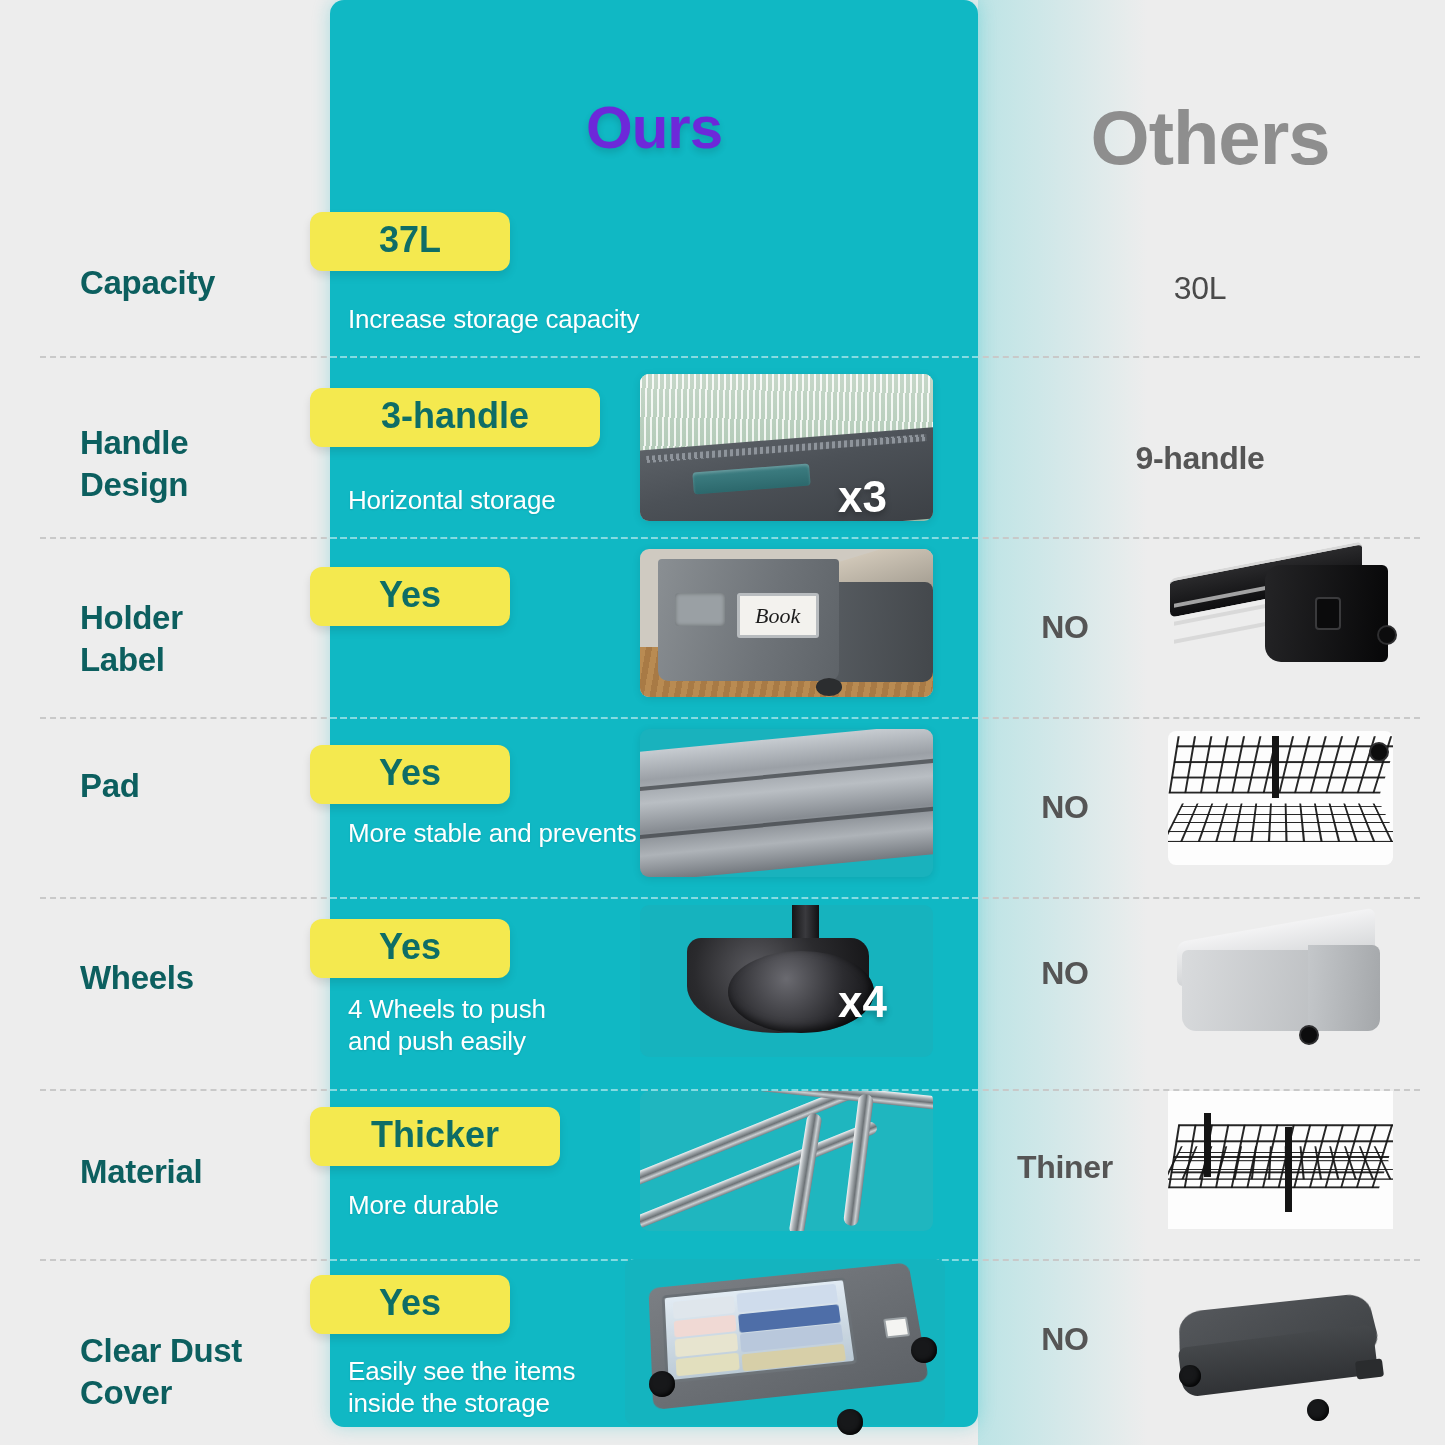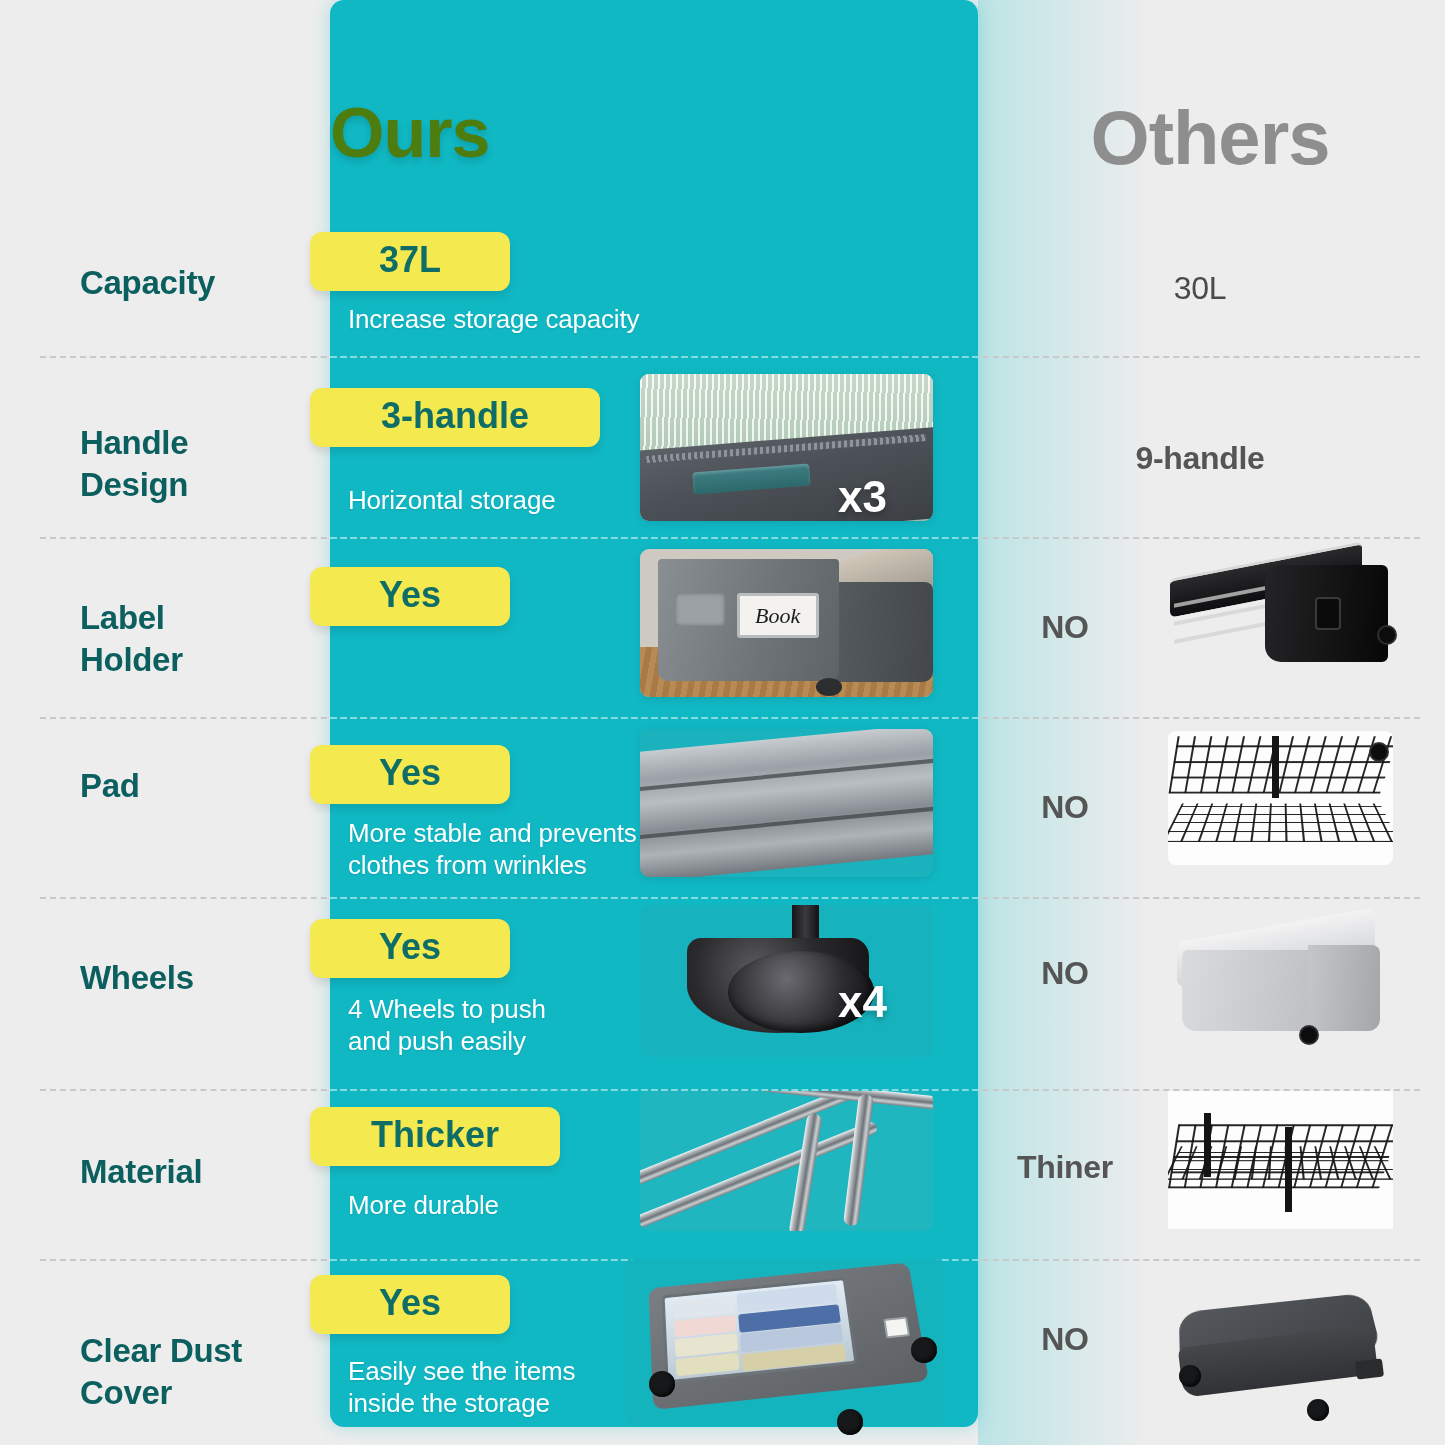--- a/index.html
+++ b/index.html
@@ -23,22 +23,22 @@
     position: absolute; left: 330px; top: 0px; width: 648px; height: 1427px;
     background: #10b8c4;
     border-radius: 14px 14px 14px 14px;
     box-shadow: 0 0 18px rgba(16,184,196,0.30);
   }
 
   
   .head { position: absolute; left: 0; top: 0; width: 1445px; height: 210px; }
   .ours-title {
     position: absolute; left: 330px; top: 98px; width: 648px;
-    text-align: left; color: #4d7c0f;
-    font-size: 70px; font-weight: 700; letter-spacing: -1px; line-height: 1;
+    text-align: center; color: #6d28d9;
+    font-size: 60px; font-weight: 700; letter-spacing: -1px; line-height: 1;
     text-shadow: 0 4px 7px rgba(0,0,0,0.14);
   }
   .others-title {
     position: absolute; left: 1000px; top: 100px; width: 420px;
     text-align: center; color: #8e8e8e;
     font-size: 76px; font-weight: 700; letter-spacing: -1px; line-height: 1;
   }
 
   
   .row { position: absolute; left: 0; width: 1445px; }
@@ -225,21 +225,21 @@
 
   <div class="head">
     <div class="ours-title">Ours</div>
     <div class="others-title">Others</div>
   </div>
 
   <div class="row" style="top:0;height:355px;">
     <div class="feature-label" style="top:262px;">
       <div>Capacity</div>
     </div>
-    <div class="badge" style="left:310px;top:212px;width:200px;margin-top:20px;">37L</div>
+    <div class="badge" style="left:310px;top:212px;width:200px;">37L</div>
     <div class="sub" style="left:348px;top:303px;width:420px;">
       <div>Increase storage capacity</div>
     </div>
     <div class="others-val plain" style="left:1090px;top:270px;">30L</div>
   </div>
   <div class="divider on-teal" style="top:356px;"></div>
 
   <div class="row" style="top:356px;height:181px;">
     <div class="feature-label" style="top:66px;">
       <div>Handle</div>
@@ -257,22 +257,22 @@
       <div class="bag-handle"></div>
     </div>
     <div class="multi" style="left:838px;top:116px;">x3</div>
 
     <div class="others-val" style="left:1090px;top:84px;">9-handle</div>
   </div>
   <div class="divider on-teal" style="top:537px;"></div>
 
   <div class="row" style="top:537px;height:180px;">
     <div class="feature-label" style="top:60px;">
+      <div>Holder</div>
       <div>Label</div>
-      <div>Holder</div>
     </div>
     <div class="badge" style="left:310px;top:30px;width:200px;">Yes</div>
 
     <div class="ours-img" style="left:640px;top:12px;width:293px;height:148px;background:#cfcac1;">
       <div class="box-floor"></div>
       <div class="box-top"></div>
       <div class="box-side"></div>
       <div class="box-front"></div>
       <div class="box-handle"></div>
       <div class="box-label">Book</div>
@@ -292,21 +292,20 @@
   </div>
   <div class="divider on-teal" style="top:717px;"></div>
 
   <div class="row" style="top:717px;height:180px;">
     <div class="feature-label" style="top:48px;">
       <div>Pad</div>
     </div>
     <div class="badge" style="left:310px;top:28px;width:200px;">Yes</div>
     <div class="sub" style="left:348px;top:100px;width:350px;">
       <div>More stable and prevents</div>
-      <div>clothes from wrinkles</div>
     </div>
 
     <div class="ours-img pad-wrap" style="left:640px;top:12px;width:293px;height:148px;">
       <div class="pad-bar"></div>
       <div class="pad-seam" style="top:30%;"></div>
       <div class="pad-seam" style="top:62%;"></div>
     </div>
 
     <div class="others-val" style="left:955px;top:72px;">NO</div>
     <div class="others-img" style="left:1168px;top:14px;width:225px;height:134px;background:#fdfdfd;border-radius:8px;overflow:hidden;">

